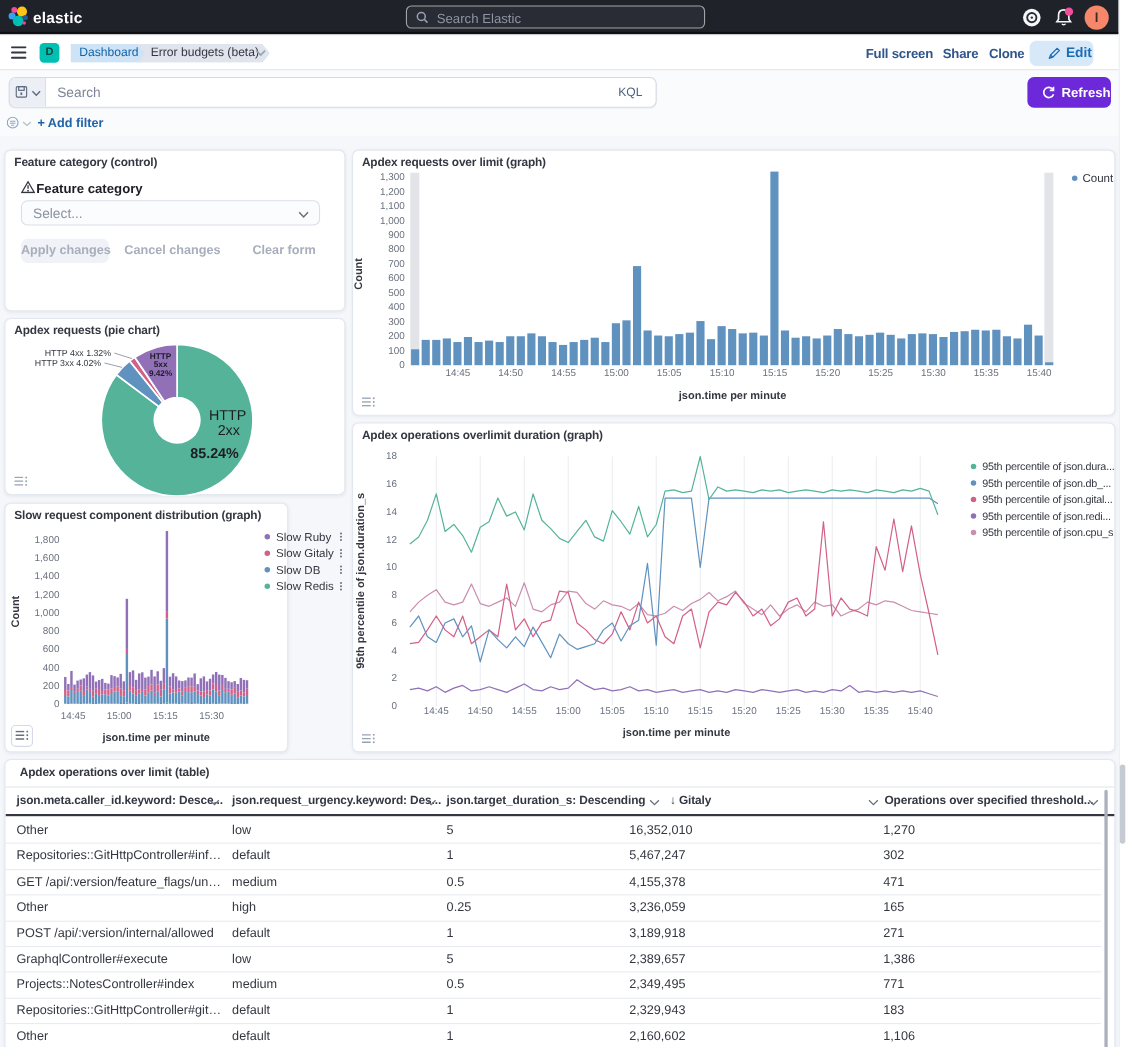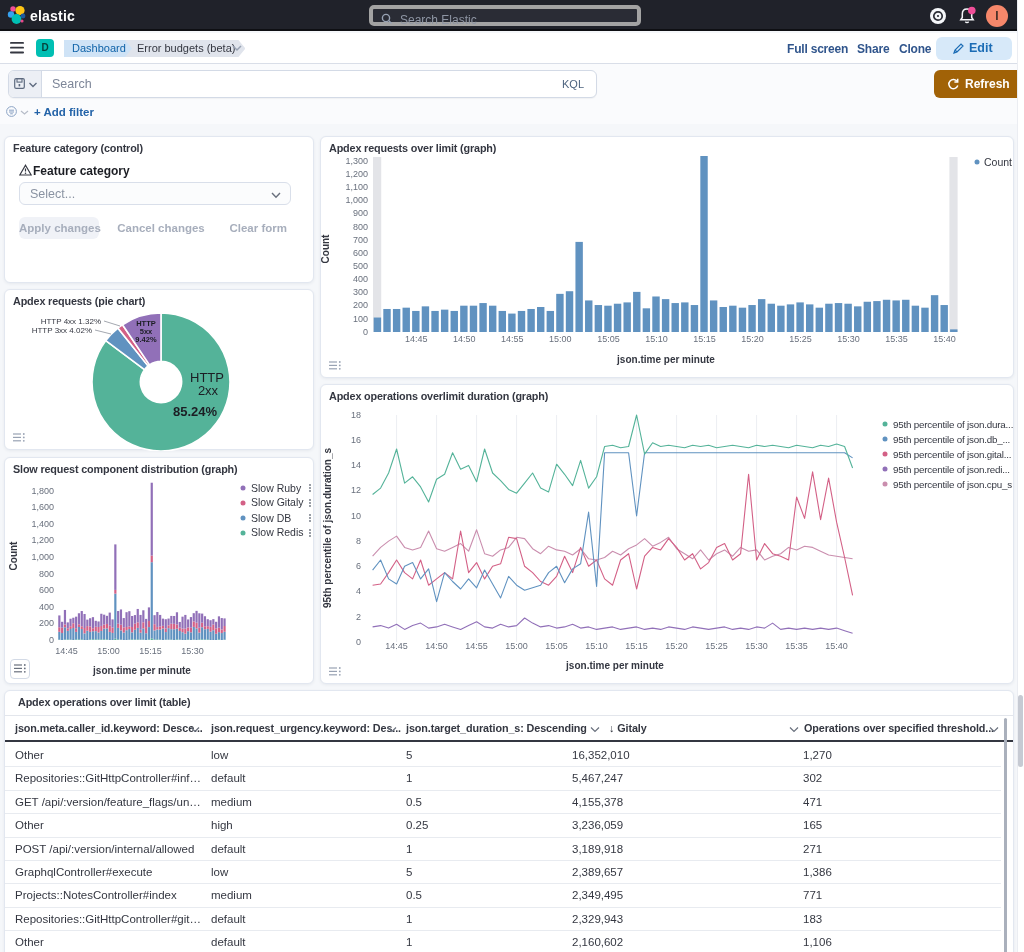--- a/index.html
+++ b/index.html
@@ -19,21 +19,21 @@
 <div style="position:absolute;left:0;top:0;width:1017px;height:31px;background:#20222a;border-bottom:2px solid #0e0f13">
   <svg width="32" height="31" style="position:absolute;left:0;top:0">
     <circle cx="13" cy="9" r="2.7" fill="#f04e98"></circle>
     <circle cx="20" cy="10.5" r="4.6" fill="#fec514"></circle>
     <circle cx="11" cy="14.5" r="3.2" fill="#36a2ef"></circle>
     <circle cx="16.5" cy="19" r="4.9" fill="#00bfb3"></circle>
     <circle cx="23" cy="16" r="2.4" fill="#1e5b9e"></circle>
     <circle cx="22" cy="21" r="1.6" fill="#e8488b"></circle>
   </svg>
   <div style="position:absolute;left:30px;top:8px;color:#fff;font-size:14px;font-weight:bold;letter-spacing:.2px">elastic</div>
-  <div style="position:absolute;left:369px;top:5px;width:272px;height:21px;background:#2a2c35;border:4px solid #a3a3a3;border-radius:5px;">
+  <div style="position:absolute;left:369px;top:5px;width:272px;height:21px;background:#2a2c35;border:1px solid #a3a3a3;border-radius:5px;">
     <svg width="12" height="12" style="position:absolute;left:8px;top:4px">
         <circle cx="5" cy="5" r="3.6" fill="none" stroke="#98a2b3" stroke-width="1.4"></circle>
         <line x1="7.8" y1="7.8" x2="10.6" y2="10.6" stroke="#98a2b3" stroke-width="1.4"></line>
       </svg>
     <div style="position:absolute;left:27px;top:4px;font-size:12px;color:#8e95a3">Search Elastic</div>
   </div>
   <svg width="18" height="18" style="position:absolute;left:929px;top:7px">
     <circle cx="9" cy="9" r="8" fill="#f5f7fa"></circle>
       <circle cx="9" cy="9" r="4.2" fill="none" stroke="#2b2d36" stroke-width="1.7"></circle>
       <circle cx="9" cy="9" r="1.1" fill="#2b2d36"></circle>
@@ -54,21 +54,21 @@
     </svg>
   <div style="position:absolute;left:36px;top:6px;width:18px;height:18px;border-radius:4px;background:#00bfb3;color:#06433d;font-size:10px;font-weight:bold;text-align:center;line-height:18px">D</div>
   <div style="position:absolute;left:64px;top:7px;height:17px;background:#cfe3f6;color:#0f63a8;font-size:11px;line-height:17px;padding:0 10px 0 8px;clip-path:polygon(0 0, calc(100% - 7px) 0, 100% 50%, calc(100% - 7px) 100%, 0 100%)">Dashboard</div>
   <div style="position:absolute;left:125px;top:7px;height:17px;background:#e0e4ec;color:#343741;font-size:11px;line-height:17px;padding:0 10px 16px 12px;clip-path:polygon(0 0, calc(100% - 7px) 0, 100% 50%, calc(100% - 7px) 100%, 0 100%, 7px 50%)">Error budgets (beta)</div>
   <svg width="12" height="12" style="position:absolute;left:231px;top:9px">
       <path d="M2 4 L6 8 L10 4" fill="none" stroke="#98a2b3" stroke-width="1.5"></path>
     </svg>
   <div class="hlink" style="left:787px">Full screen</div>
   <div class="hlink" style="left:857px">Share</div>
   <div class="hlink" style="left:899px">Clone</div>
-  <div style="position:absolute;left:936px;top:4px;width:76px;height:23px;background:#d7e9f9;border-radius:6px">
+  <div style="position:absolute;left:936px;top:4px;width:58px;height:23px;background:#d7e9f9;border-radius:6px">
     <svg width="11" height="11" style="position:absolute;left:17px;top:6px">
         <path d="M1 10 L2 7 L8 1 L10 3 L4 9 Z M2 7 L4 9" fill="none" stroke="#1b6cb5" stroke-width="1.2"></path>
       </svg>
     <span style="position:absolute;left:33px;top:4px;font-size:12.5px;font-weight:bold;color:#1b6cb5">Edit</span>
   </div>
 </div>
 
 <div style="position:absolute;left:0;top:64px;width:1024px;height:60px;background:#fafbfd">
 
   <div style="position:absolute;left:8px;top:6px;width:589px;height:28px;background:#fff;border:1px solid #d3dae6;border-radius:6px;box-shadow:0 1px 1px rgba(0,0,0,.04)">
@@ -80,21 +80,21 @@
         </svg>
       <svg width="10" height="10" style="position:absolute;left:19px;top:9px">
           <path d="M1.5 3 L5 6.5 L8.5 3" fill="none" stroke="#5d6a7f" stroke-width="1.3"></path>
         </svg>
     </div>
     <div style="position:absolute;left:43px;top:6px;font-size:12.5px;color:#7d8698">Search</div>
     <div style="position:absolute;right:12px;top:7px;font-size:11px;font-weight:normal;color:#4d637f">KQL</div>
   </div>
 
 
-  <div style="position:absolute;left:934px;top:6px;width:89px;height:28px;background:#a16207;border-radius:6px">
+  <div style="position:absolute;left:934px;top:6px;width:76px;height:28px;background:#6d28d9;border-radius:6px">
     <svg width="13" height="13" style="position:absolute;left:13px;top:8px">
         <path d="M10.8 7.6 A4.6 4.6 0 1 1 10.2 3.4" fill="none" stroke="#fff" stroke-width="1.5"></path>
         <path d="M10.7 0.8 L10.7 4.1 L7.4 4.1" fill="none" stroke="#fff" stroke-width="1.5"></path>
       </svg>
     <span style="position:absolute;left:31px;top:7px;font-size:12px;font-weight:bold;color:#fff">Refresh</span>
   </div>
 
   <svg width="12" height="12" style="position:absolute;left:6px;top:42px">
       <circle cx="5.5" cy="5.5" r="4.9" fill="none" stroke="#8ba3c4" stroke-width="1"></circle>
       <line x1="3" y1="4.2" x2="8" y2="4.2" stroke="#8ba3c4" stroke-width="1"></line>
@@ -115,21 +115,21 @@
       <circle cx="6.5" cy="9.3" r="0.8" fill="#343741"></circle>
     </svg>
   <div style="position:absolute;left:28px;top:27px;font-size:12px;font-weight:bold;color:#1c1e24">Feature category</div>
   <div style="position:absolute;left:14px;top:45px;width:272px;height:23px;background:#fbfcfd;border:1px solid #d9dfea;border-radius:6px">
     <div style="position:absolute;left:10px;top:4px;font-size:12.5px;color:#8a93a2">Select...</div>
     <svg width="12" height="12" style="position:absolute;right:8px;top:6px">
         <path d="M2 4 L6 8.2 L10 4" fill="none" stroke="#69707D" stroke-width="1.4"></path>
       </svg>
   </div>
   <div style="position:absolute;left:14px;top:80px;width:80px;height:22px;background:#f0f2f7;border-radius:6px;text-align:center;line-height:22px;font-size:11.5px;font-weight:bold;color:#a7aebc;white-space:nowrap">Apply changes</div>
-  <div style="position:absolute;left:108px;top:80px;width:96px;text-align:center;line-height:22px;font-size:11.5px;font-weight:bold;color:#a7aebc;white-space:nowrap">Cancel changes</div>
+  <div style="position:absolute;left:108px;top:80px;width:96px;text-align:left;line-height:22px;font-size:11.5px;font-weight:bold;color:#a7aebc;white-space:nowrap">Cancel changes</div>
   <div style="position:absolute;left:216px;top:80px;width:66px;text-align:right;line-height:22px;font-size:11.5px;font-weight:bold;color:#a7aebc;white-space:nowrap">Clear form</div>
 </div>
 
 <div class="panel" style="left:4px;top:289px;width:310px;height:161px">
   <div class="ptitle">Apdex requests (pie chart)</div>
   <svg width="310" height="161" style="position:absolute;left:0;top:0">
       <path d="M156.00,23.00 A69.0,69.0 0 1 1 100.80,50.61 L139.52,79.64 A20.6,20.6 0 1 0 156.00,71.40 Z" fill="#54B399" stroke="#fff" stroke-width="1.6"></path>
       <path d="M100.80,50.61 A69.0,69.0 0 0 1 112.89,38.12 L143.13,75.92 A20.6,20.6 0 0 0 139.52,79.64 Z" fill="#6092C0" stroke="#fff" stroke-width="1.6"></path>
       <path d="M112.89,38.12 A69.0,69.0 0 0 1 117.50,34.74 L144.51,74.90 A20.6,20.6 0 0 0 143.13,75.92 Z" fill="#D36086" stroke="#fff" stroke-width="1.6"></path>
       <path d="M117.50,34.74 A69.0,69.0 0 0 1 156.00,23.00 L156.00,71.40 A20.6,20.6 0 0 0 144.51,74.90 Z" fill="#9170B8" stroke="#fff" stroke-width="1.6"></path>
@@ -151,21 +151,21 @@
         <line x1="0" y1="7.8" x2="8" y2="7.8"></line>
       </g>
       <g fill="#98a2b3">
         <circle cx="10.8" cy="1" r="0.9"></circle>
         <circle cx="10.8" cy="4.4" r="0.9"></circle>
         <circle cx="10.8" cy="7.8" r="0.9"></circle>
       </g>
     </svg>
 </div>
 
-<div class="panel" style="left:4px;top:457px;width:310px;height:227px">
+<div class="panel" style="left:4px;top:457px;width:258px;height:227px">
   <div class="ptitle">Slow request component distribution (graph)</div>
   <svg width="310" height="225" style="position:absolute;left:0;top:0">
       <rect x="53.25" y="181.59" width="2.20" height="0.41" fill="#54B399"></rect>
       <rect x="53.25" y="173.81" width="2.20" height="7.78" fill="#6092C0"></rect>
       <rect x="53.25" y="169.25" width="2.20" height="4.55" fill="#D36086"></rect>
       <rect x="53.25" y="157.42" width="2.20" height="11.84" fill="#9170B8"></rect>
       <rect x="56.05" y="182.00" width="2.20" height="0.00" fill="#54B399"></rect>
       <rect x="56.05" y="175.05" width="2.20" height="6.95" fill="#6092C0"></rect>
       <rect x="56.05" y="169.75" width="2.20" height="5.30" fill="#D36086"></rect>
       <rect x="56.05" y="163.79" width="2.20" height="5.96" fill="#9170B8"></rect>

